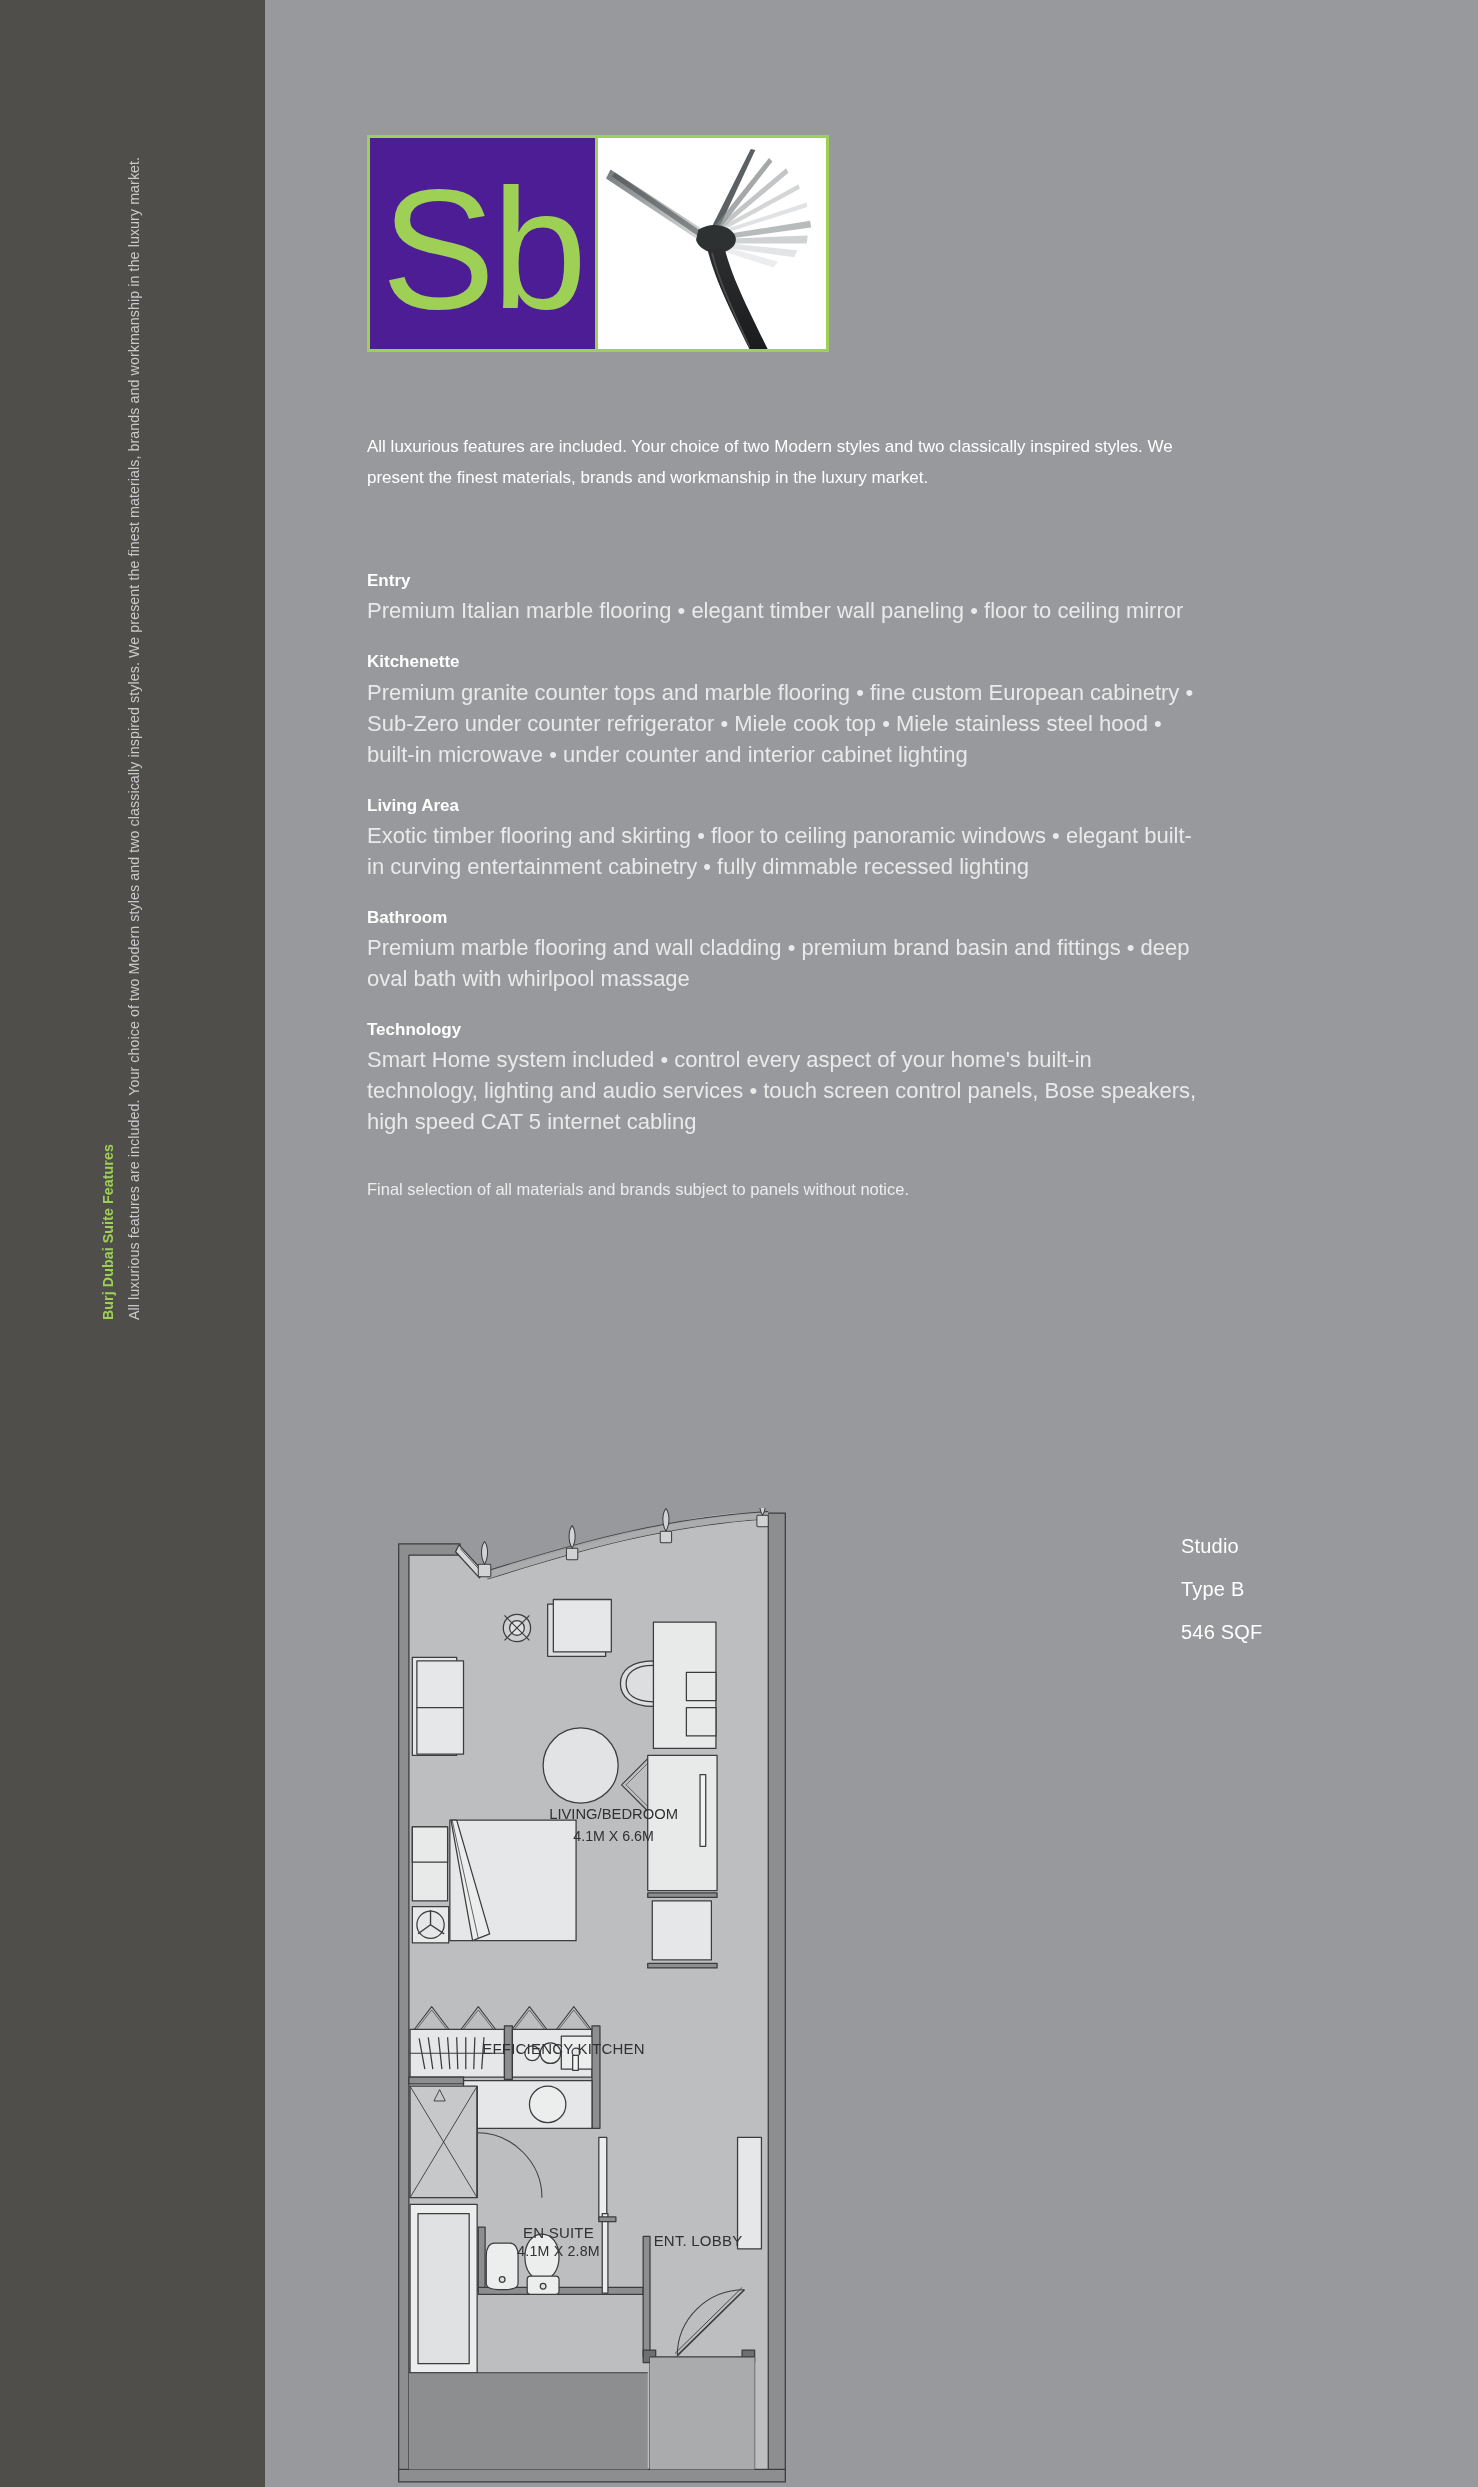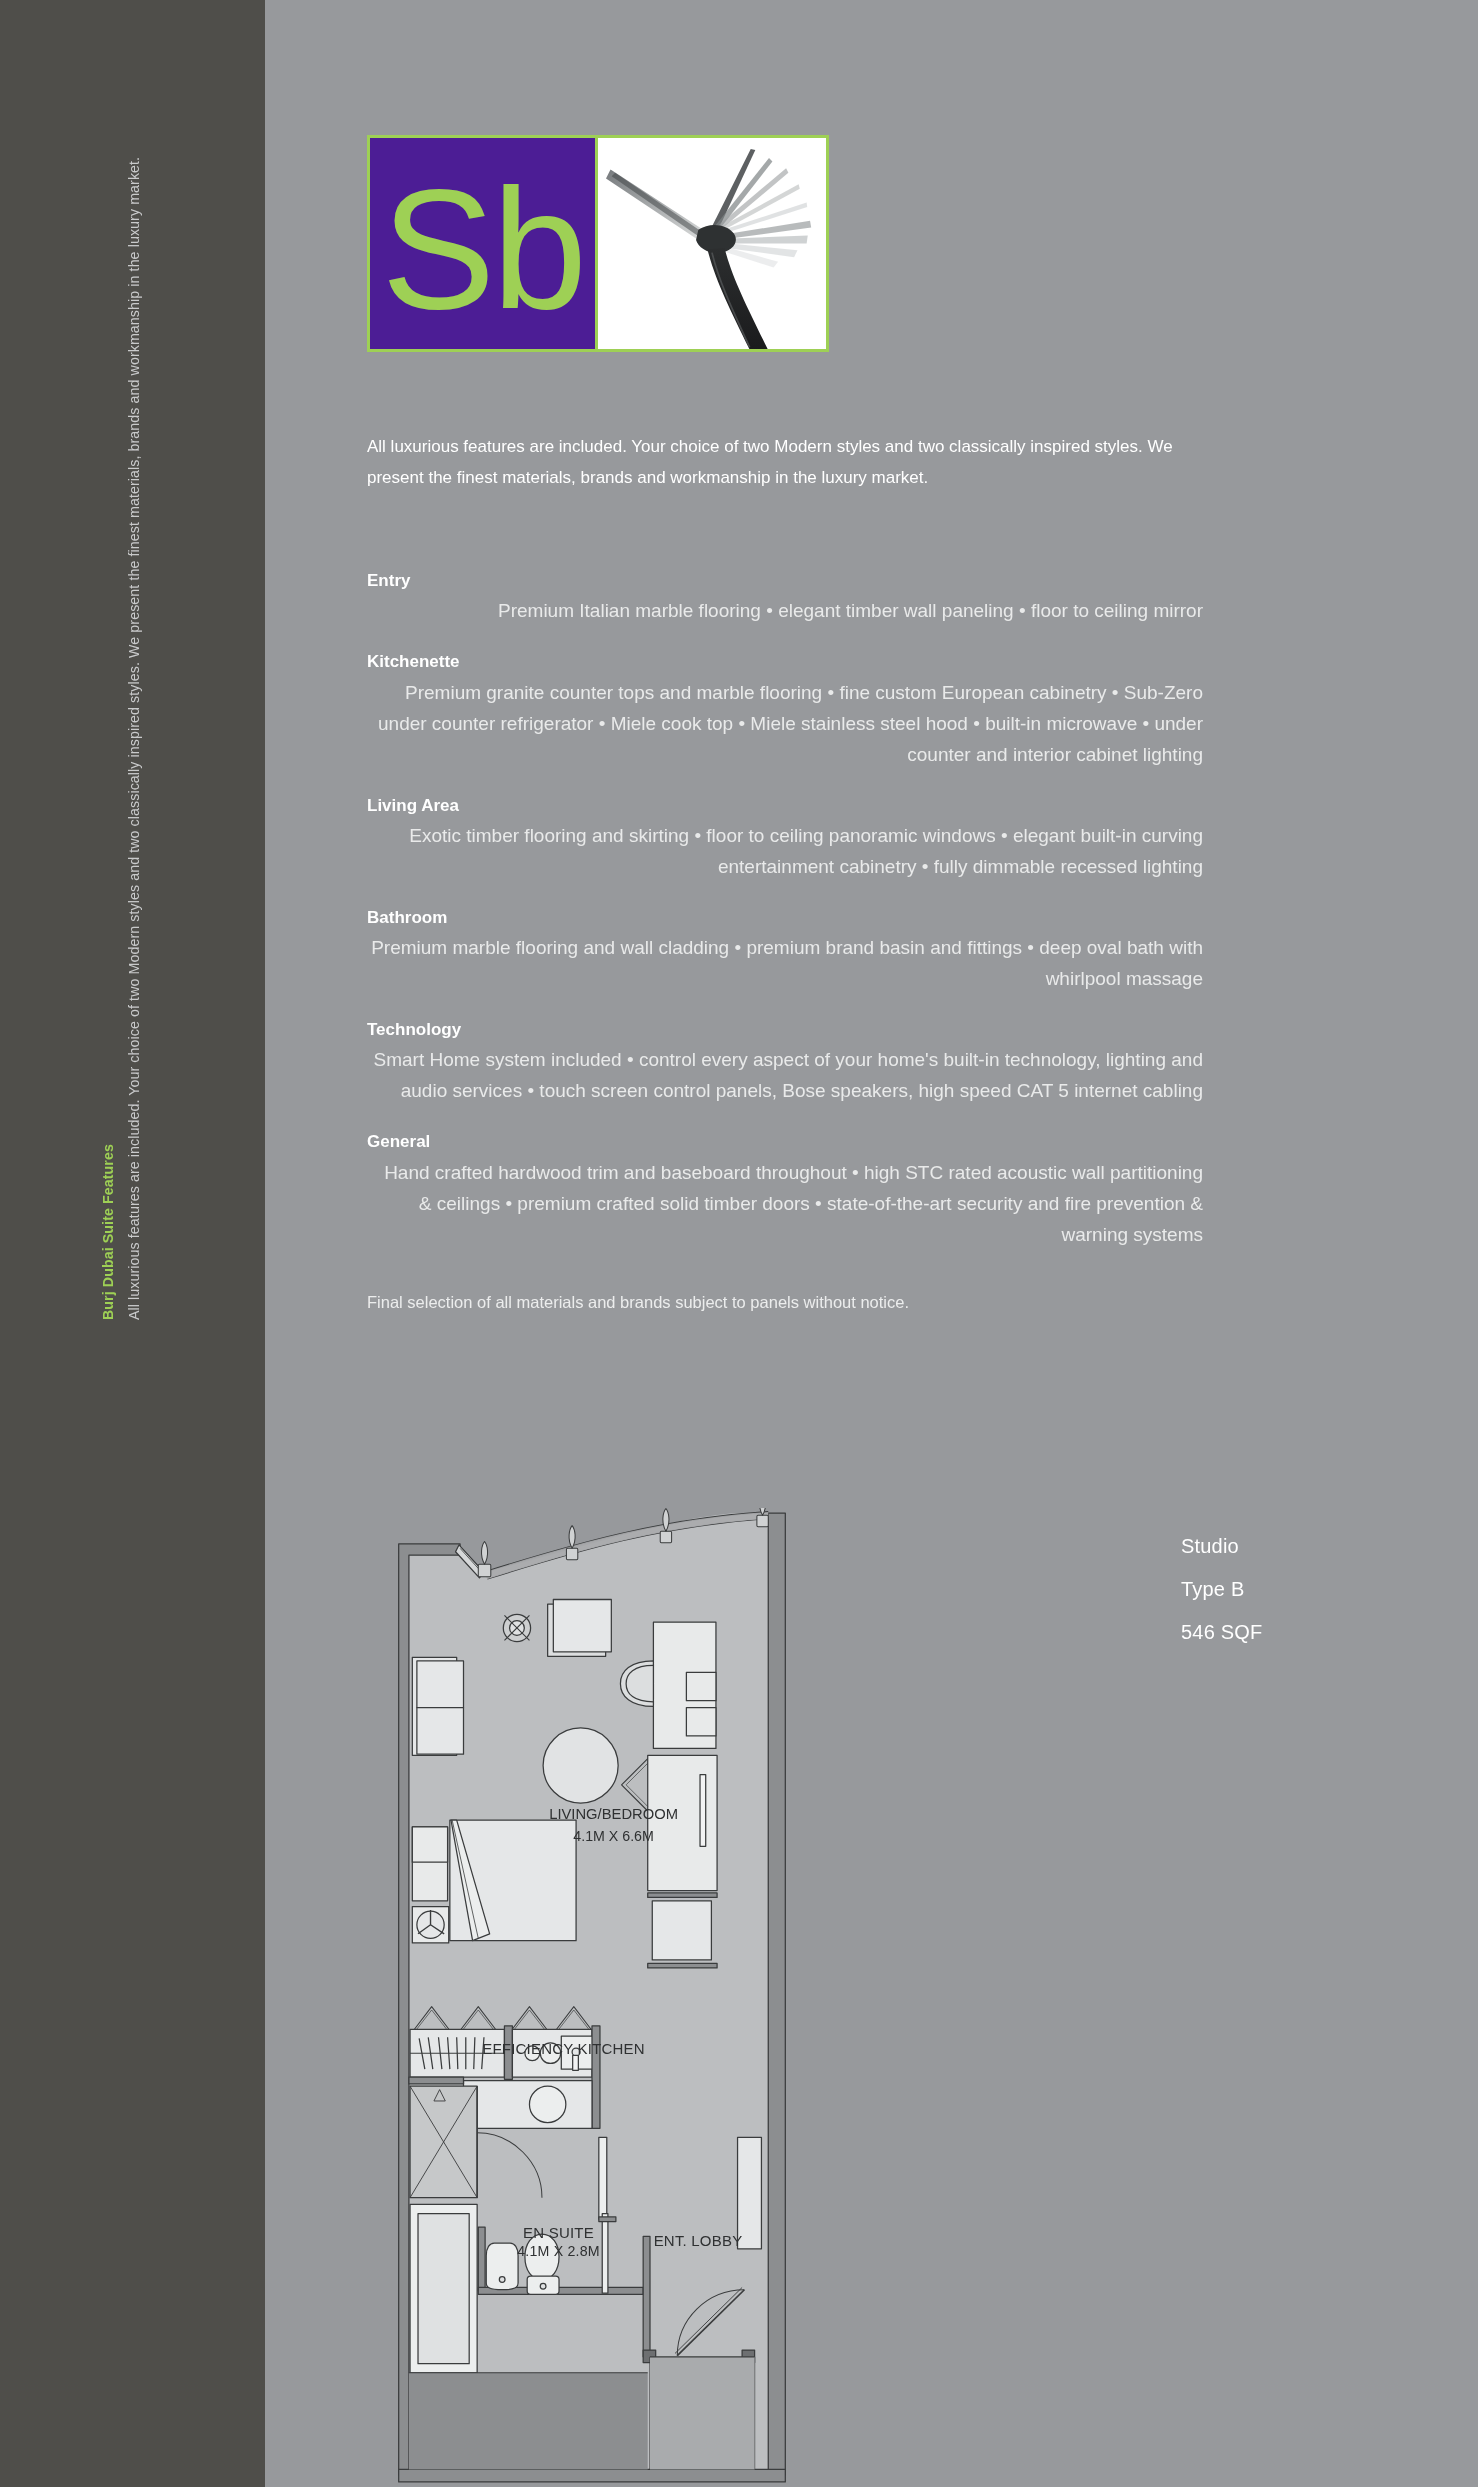--- a/index.html
+++ b/index.html
@@ -59,23 +59,22 @@
     color:#ffffff;font-size:17px;line-height:31px;
     font-stretch:condensed;
   }
   .sections{position:absolute;left:0;top:569px;width:836px;}
   .sec{margin-bottom:24px;}
   .sec-h{
     color:#ffffff;font-size:17px;font-weight:bold;line-height:24px;
     margin:0 0 2.3px 0;
   }
   .sec-b{
-    color:#e9eaea;font-size:19px;line-height:31px;margin:0;
+    color:#e9eaea;font-size:22px;line-height:31px;margin:0;
     font-weight:300;
-    text-align:right;
   }
   .disclaimer{
     color:#eceded;font-size:16.5px;line-height:23px;
     margin-top:41px;
   }
 
   
   .unit{
     position:absolute;left:1181px;top:1525px;
     color:#ffffff;font-size:20px;line-height:43px;
@@ -164,24 +163,20 @@
       <div class="sec">
         <div class="sec-h">Bathroom</div>
         <p class="sec-b">Premium marble flooring and wall cladding • premium brand basin and fittings • deep oval bath with whirlpool massage</p>
       </div>
 
       <div class="sec">
         <div class="sec-h">Technology</div>
         <p class="sec-b">Smart Home system included • control every aspect of your home's built-in technology, lighting and audio services • touch screen control panels, Bose speakers, high speed CAT 5 internet cabling</p>
       </div>
 
-      <div class="sec">
-        <div class="sec-h">General</div>
-        <p class="sec-b">Hand crafted hardwood trim and baseboard throughout • high STC rated acoustic wall partitioning &amp; ceilings • premium crafted solid timber doors • state-of-the-art security and fire prevention &amp; warning systems</p>
-      </div>
 
       <p class="disclaimer">Final selection of all materials and brands subject to panels without notice.</p>
     </div>
   </div>
 
   <div class="unit">
     <div>Studio</div>
     <div>Type B</div>
     <div>546 SQF</div>
   </div>

